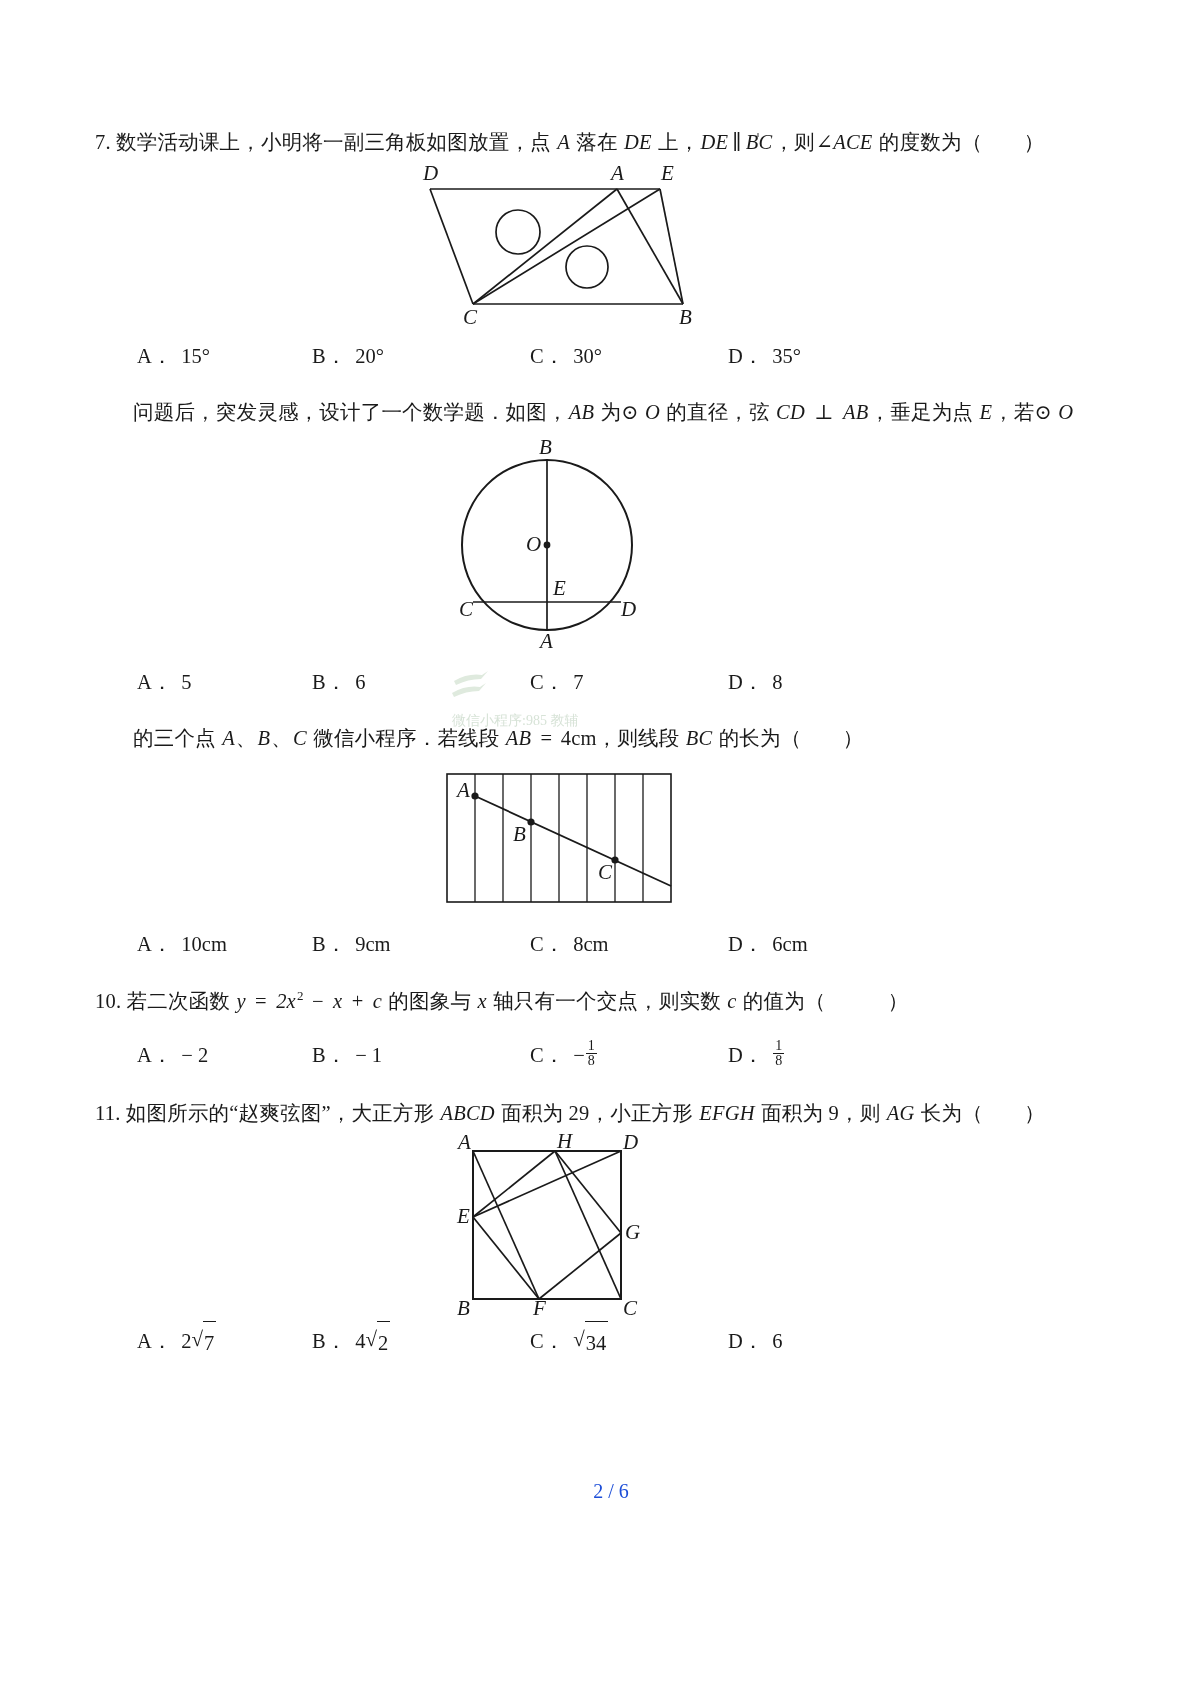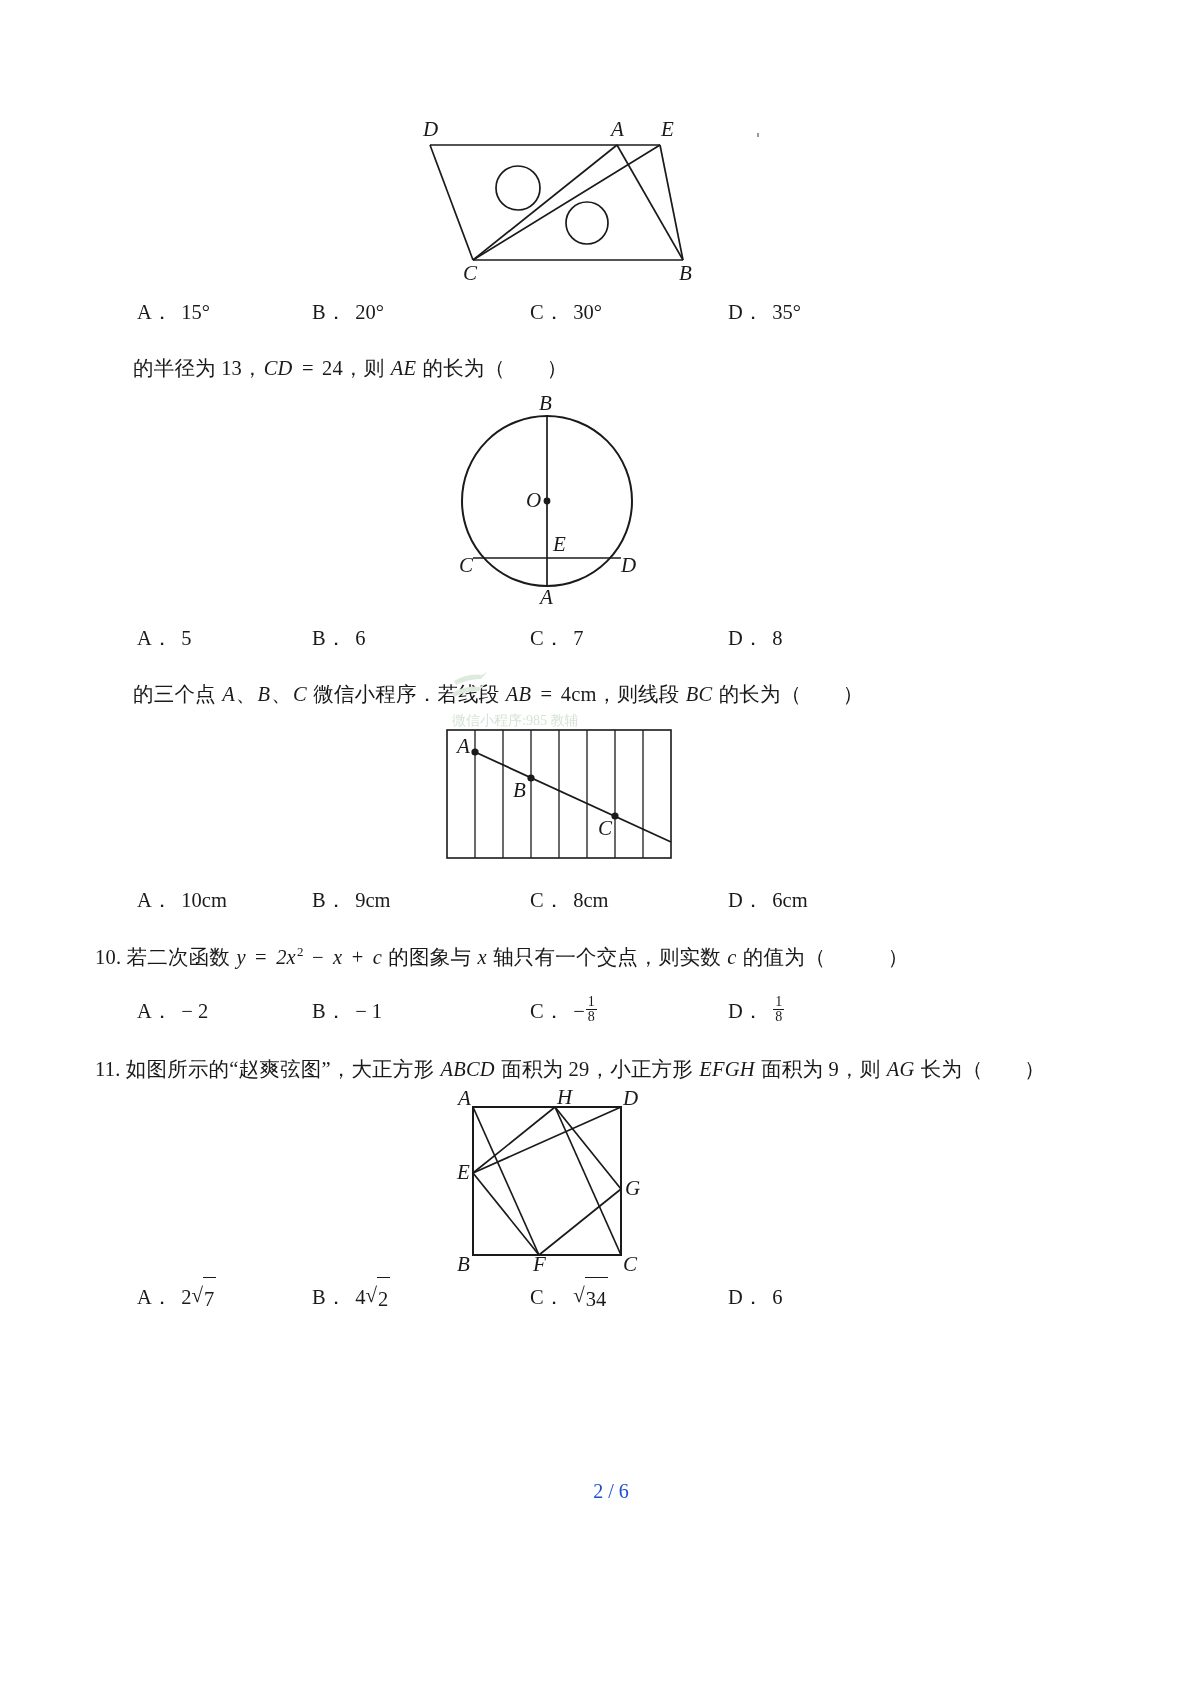--- a/index.html
+++ b/index.html
@@ -169,20 +169,24 @@
 
   <svg class="wm-mark" viewBox="0 0 52 46">
     <path d="M6 26 Q20 18 34 20 L40 16 L33 24 Q20 24 8 30 Z" fill="#dfeade"></path>
     <path d="M4 38 Q18 30 32 32 L38 28 L31 36 Q18 36 6 42 Z" fill="#dfeade"></path>
   </svg>
   <div class="watermark">微信小程序:985 教辅</div>
 
   <div class="content">
 
     <div class="question">
+      <div class="qline">
+        <span class="qnum">7.</span>
+        <span class="cn">数学活动课上，小明将一副三角板如图放置，点 </span><span class="mi">A</span><span class="cn"> 落在 </span><span class="mi">DE</span><span class="cn"> 上，</span><span class="mi">DE</span><span class="op">∥</span><span class="mi">BC</span><span class="cn">，则</span><span class="mi">∠ACE</span><span class="cn"> 的度数为（　　）</span>
+      </div>
 
       <div class="figure">
         <svg width="290" height="150" viewBox="0 0 290 150">
 
           <line x1="15" y1="25" x2="245" y2="25" stroke="#1a1a1a" stroke-width="1.7"></line>
           <line x1="58" y1="140" x2="268" y2="140" stroke="#1a1a1a" stroke-width="1.7"></line>
           <line x1="15" y1="25" x2="58" y2="140" stroke="#1a1a1a" stroke-width="1.7"></line>
           <line x1="245" y1="25" x2="268" y2="140" stroke="#1a1a1a" stroke-width="1.7"></line>
 
           <line x1="58" y1="140" x2="202" y2="25" stroke="#1a1a1a" stroke-width="1.7"></line>
@@ -216,21 +220,21 @@
           </div>
         <div class="opt opt-d">
             <span class="opt-label">D．</span>
             <span>35°</span>
           </div>
       </div>
     </div>
 
     <div class="question" style="margin-top:14px;">
       <div class="qline indent">
-        <span class="cn">的半径为 </span><span class="mn">13</span><span class="cn">，</span><span class="mi">CD</span><span class="op"> = </span><span class="mn">24</span><span class="cn">，则 </span><span class="mi">AE</span><span class="cn"> 的长为（　　）</span>
+        <span class="cn">问题后，突发灵感，设计了一个数学题．如图，</span><span class="mi">AB</span><span class="cn"> 为⊙ </span><span class="mi">O</span><span class="cn"> 的直径，弦 </span><span class="mi">CD</span><span class="op"> ⊥ </span><span class="mi">AB</span><span class="cn">，垂足为点 </span><span class="mi">E</span><span class="cn">，若⊙ </span><span class="mi">O</span>
       </div>
 
       <div class="figure" style="margin-top:6px;">
         <svg width="250" height="210" viewBox="0 0 250 210">
           <circle cx="112" cy="105" r="85" fill="none" stroke="#1a1a1a" stroke-width="2"></circle>
 
           <line x1="112" y1="20" x2="112" y2="190" stroke="#1a1a1a" stroke-width="1.7"></line>
 
           <line x1="38" y1="162" x2="186" y2="162" stroke="#1a1a1a" stroke-width="1.7"></line>
 

